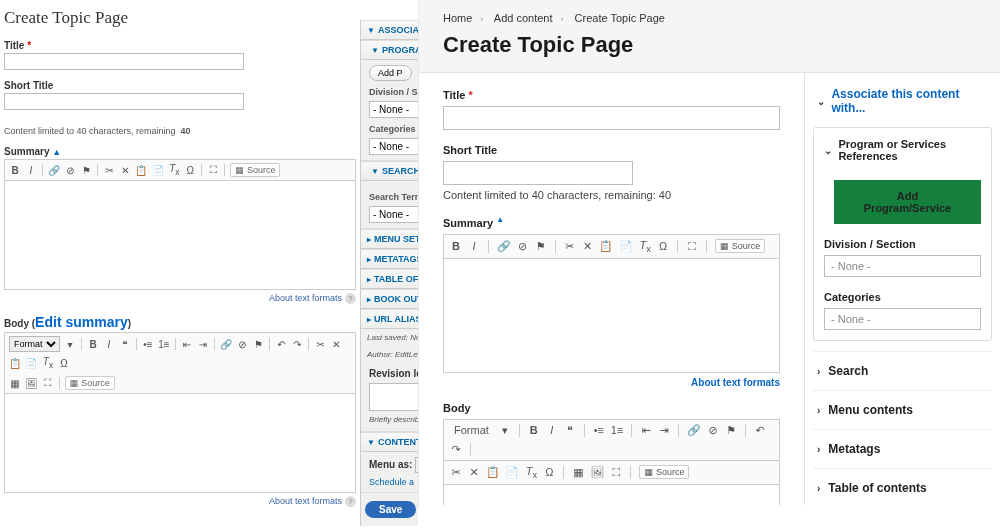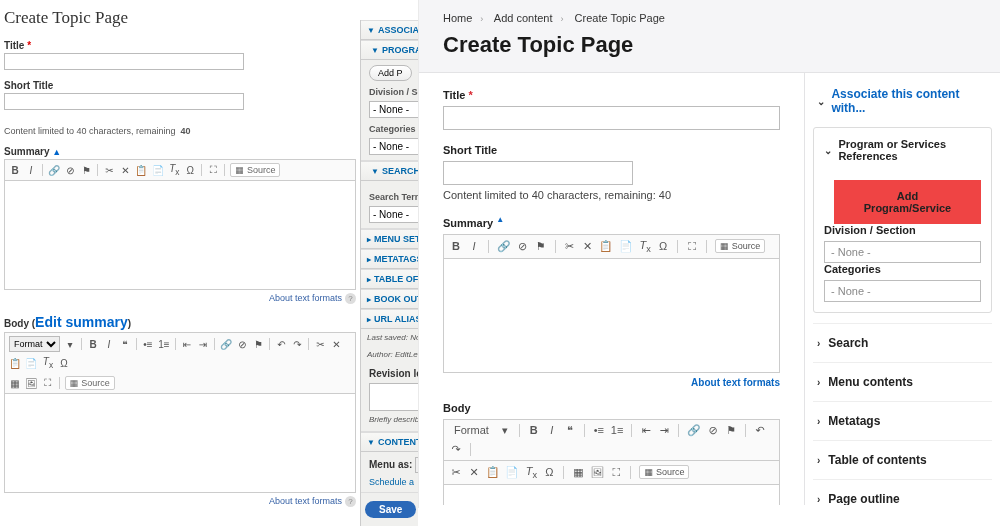--- a/index.html
+++ b/index.html
@@ -57,22 +57,22 @@
 .new .hint{font-size:11px;color:#444;margin-top:4px}
 .new .toolbar{border:1px solid #ccc;background:#fafafa;padding:4px 6px;display:flex;gap:6px;align-items:center;font-size:11px;color:#555;flex-wrap:wrap}
 .new .toolbar .sep{width:1px;height:13px;background:#ccc;margin:0 2px}
 .new .tbi{cursor:pointer;min-width:12px;text-align:center;color:#555}
 .new .editor-body{border:1px solid #ccc;border-top:0;height:114px;background:#fff}
 .new .atf{text-align:right;font-size:10px;margin-top:4px}
 .new .atf a{color:#0a66c2;text-decoration:none;font-weight:600}
 .new .nside .topacc{color:#0a66c2;font-weight:700;font-size:12px;padding:6px 4px;cursor:pointer;display:flex;align-items:center;gap:6px}
 .new .nside .card{border:1px solid #dcdcdc;border-radius:3px;padding:10px;margin-top:6px}
 .new .nside .cardhead{font-size:11px;font-weight:700;color:#222;display:flex;gap:6px;align-items:center;cursor:pointer;margin-bottom:12px}
-.new .nside .graybtn{display:inline-block;background:#ef4444;border:0;padding:10px 21px;font-size:11px;font-weight:600;color:#222;cursor:pointer;margin:6px 0 0 10px}
-.new .nside .field{}
+.new .nside .graybtn{display:inline-block;background:#15803d;border:0;padding:10px 21px;font-size:11px;font-weight:600;color:#222;cursor:pointer;margin:6px 0 0 10px}
+.new .nside .field{margin-top:14px}
 .new .nside .field label{font-weight:700;font-size:11px}
 .new .nside .field input{height:22px;background:#fff;color:#888;font-size:11px}
 .new .nside .accrow{display:flex;align-items:center;gap:8px;padding:12px 4px;border-top:1px solid #eee;cursor:pointer;font-size:12px;font-weight:600;color:#222}
 .new .nside .chev{font-size:10px;color:#333}
 .source-btn{display:inline-flex;align-items:center;gap:3px;border:1px solid #ccc;padding:1px 4px;background:#fff;font-size:9px;border-radius:2px}
 </style>
 </head>
 <body>
 
 <div class="old">

